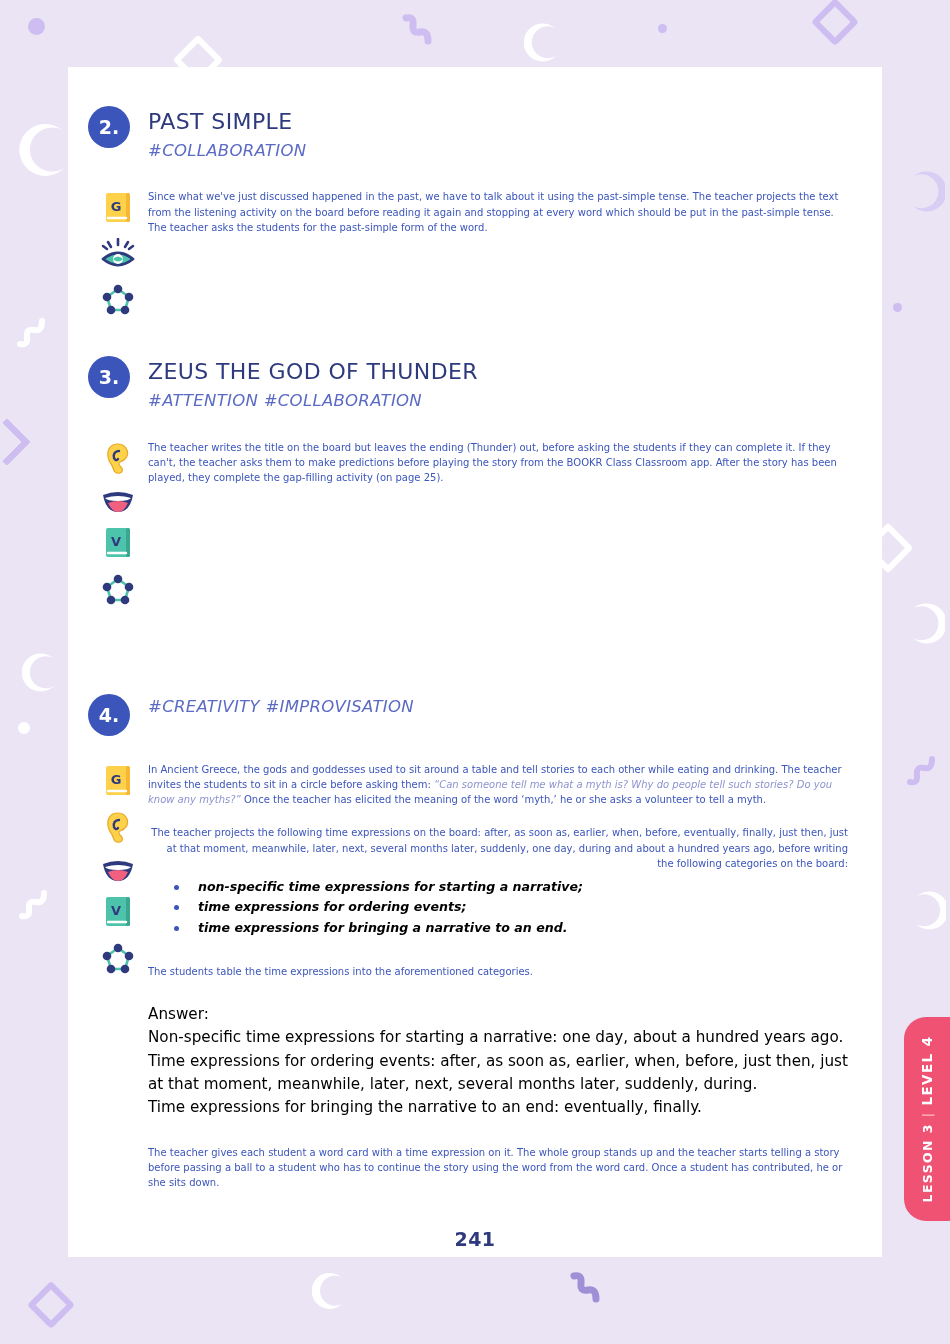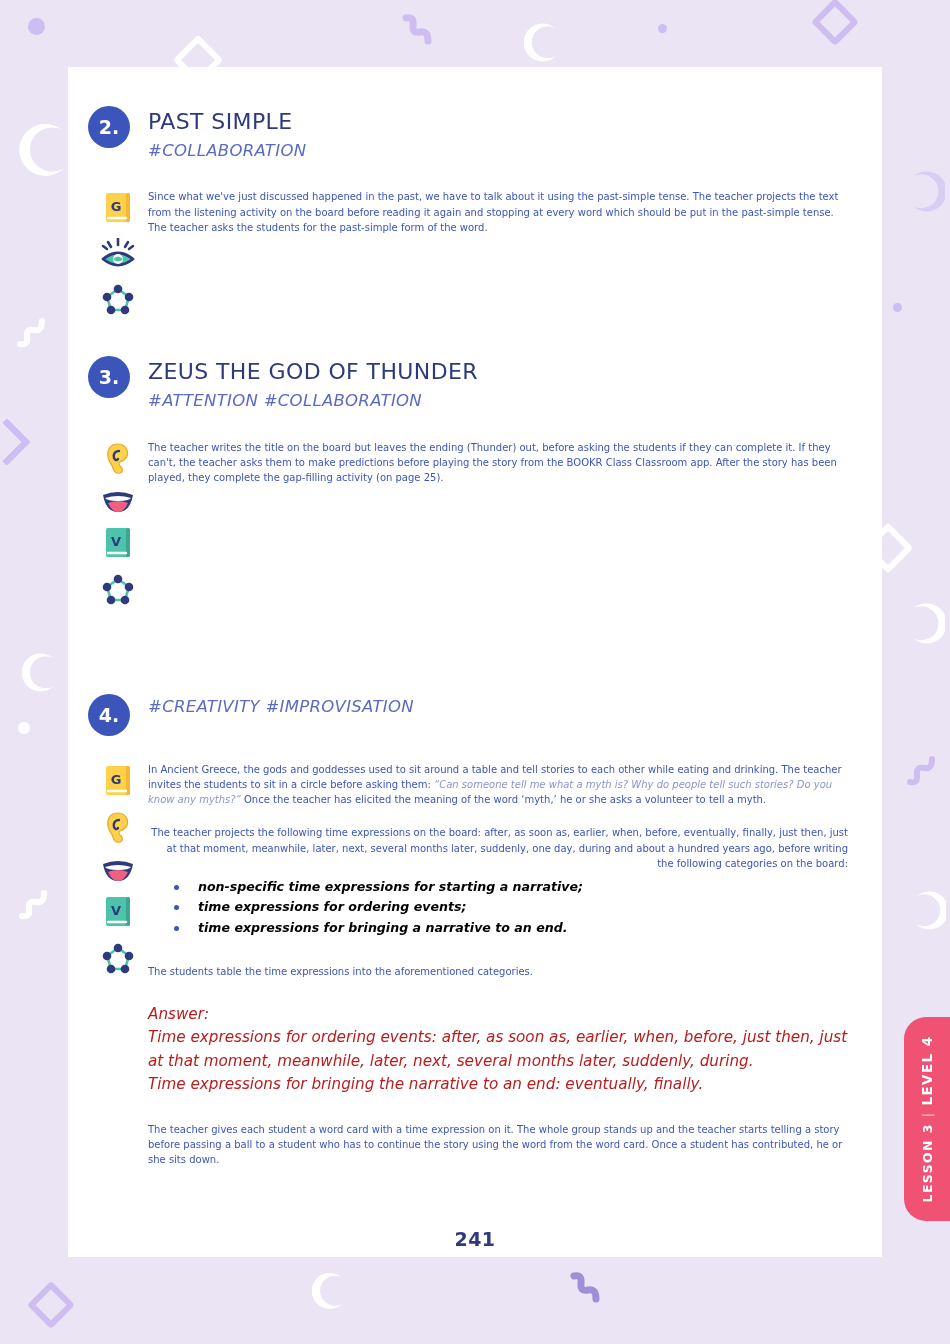--- a/index.html
+++ b/index.html
@@ -172,22 +172,21 @@
     margin-bottom: 0;
   }
   .para + .para { margin-top: 18px; text-align: right; }
 
   .para .quote {
     font-style: italic;
     color: #8b93cf;
   }
 
   .answer {
-    font-style: italic;
-    color: #b91c1c;
+    color: #000000;
     font-size: 15.2px;
     line-height: 1.52;
   }
 
   .bullets {
     list-style: none;
     margin-top: 6px;
     padding-left: 26px;
   }
   .bullets li {
@@ -450,20 +449,21 @@
           <li>time expressions for ordering events;</li>
           <li>time expressions for bringing a narrative to an end.</li>
         </ul>
 
         <p class="para" style="margin-top:26px;">
           <span>The students table the time expressions into the aforementioned categories.</span>
         </p>
 
         <div class="answer" style="margin-top:24px;">
           <div>Answer:</div>
+          <div>Non-specific time expressions for starting a narrative: one day, about a hundred years ago.</div>
           <div>Time expressions for ordering events: after, as soon as, earlier, when, before, just then, just at that moment, meanwhile, later, next, several months later, suddenly, during.</div>
           <div>Time expressions for bringing the narrative to an end: eventually, finally.</div>
         </div>
 
         <p class="para" style="margin-top:26px;">
           <span>The teacher gives each student a word card with a time expression on it. The whole group stands up and the teacher starts telling a story before passing a ball to a student who has to continue the story using the word from the word card. Once a student has contributed, he or she sits down.</span>
         </p>
 
       </div>
     </div>

